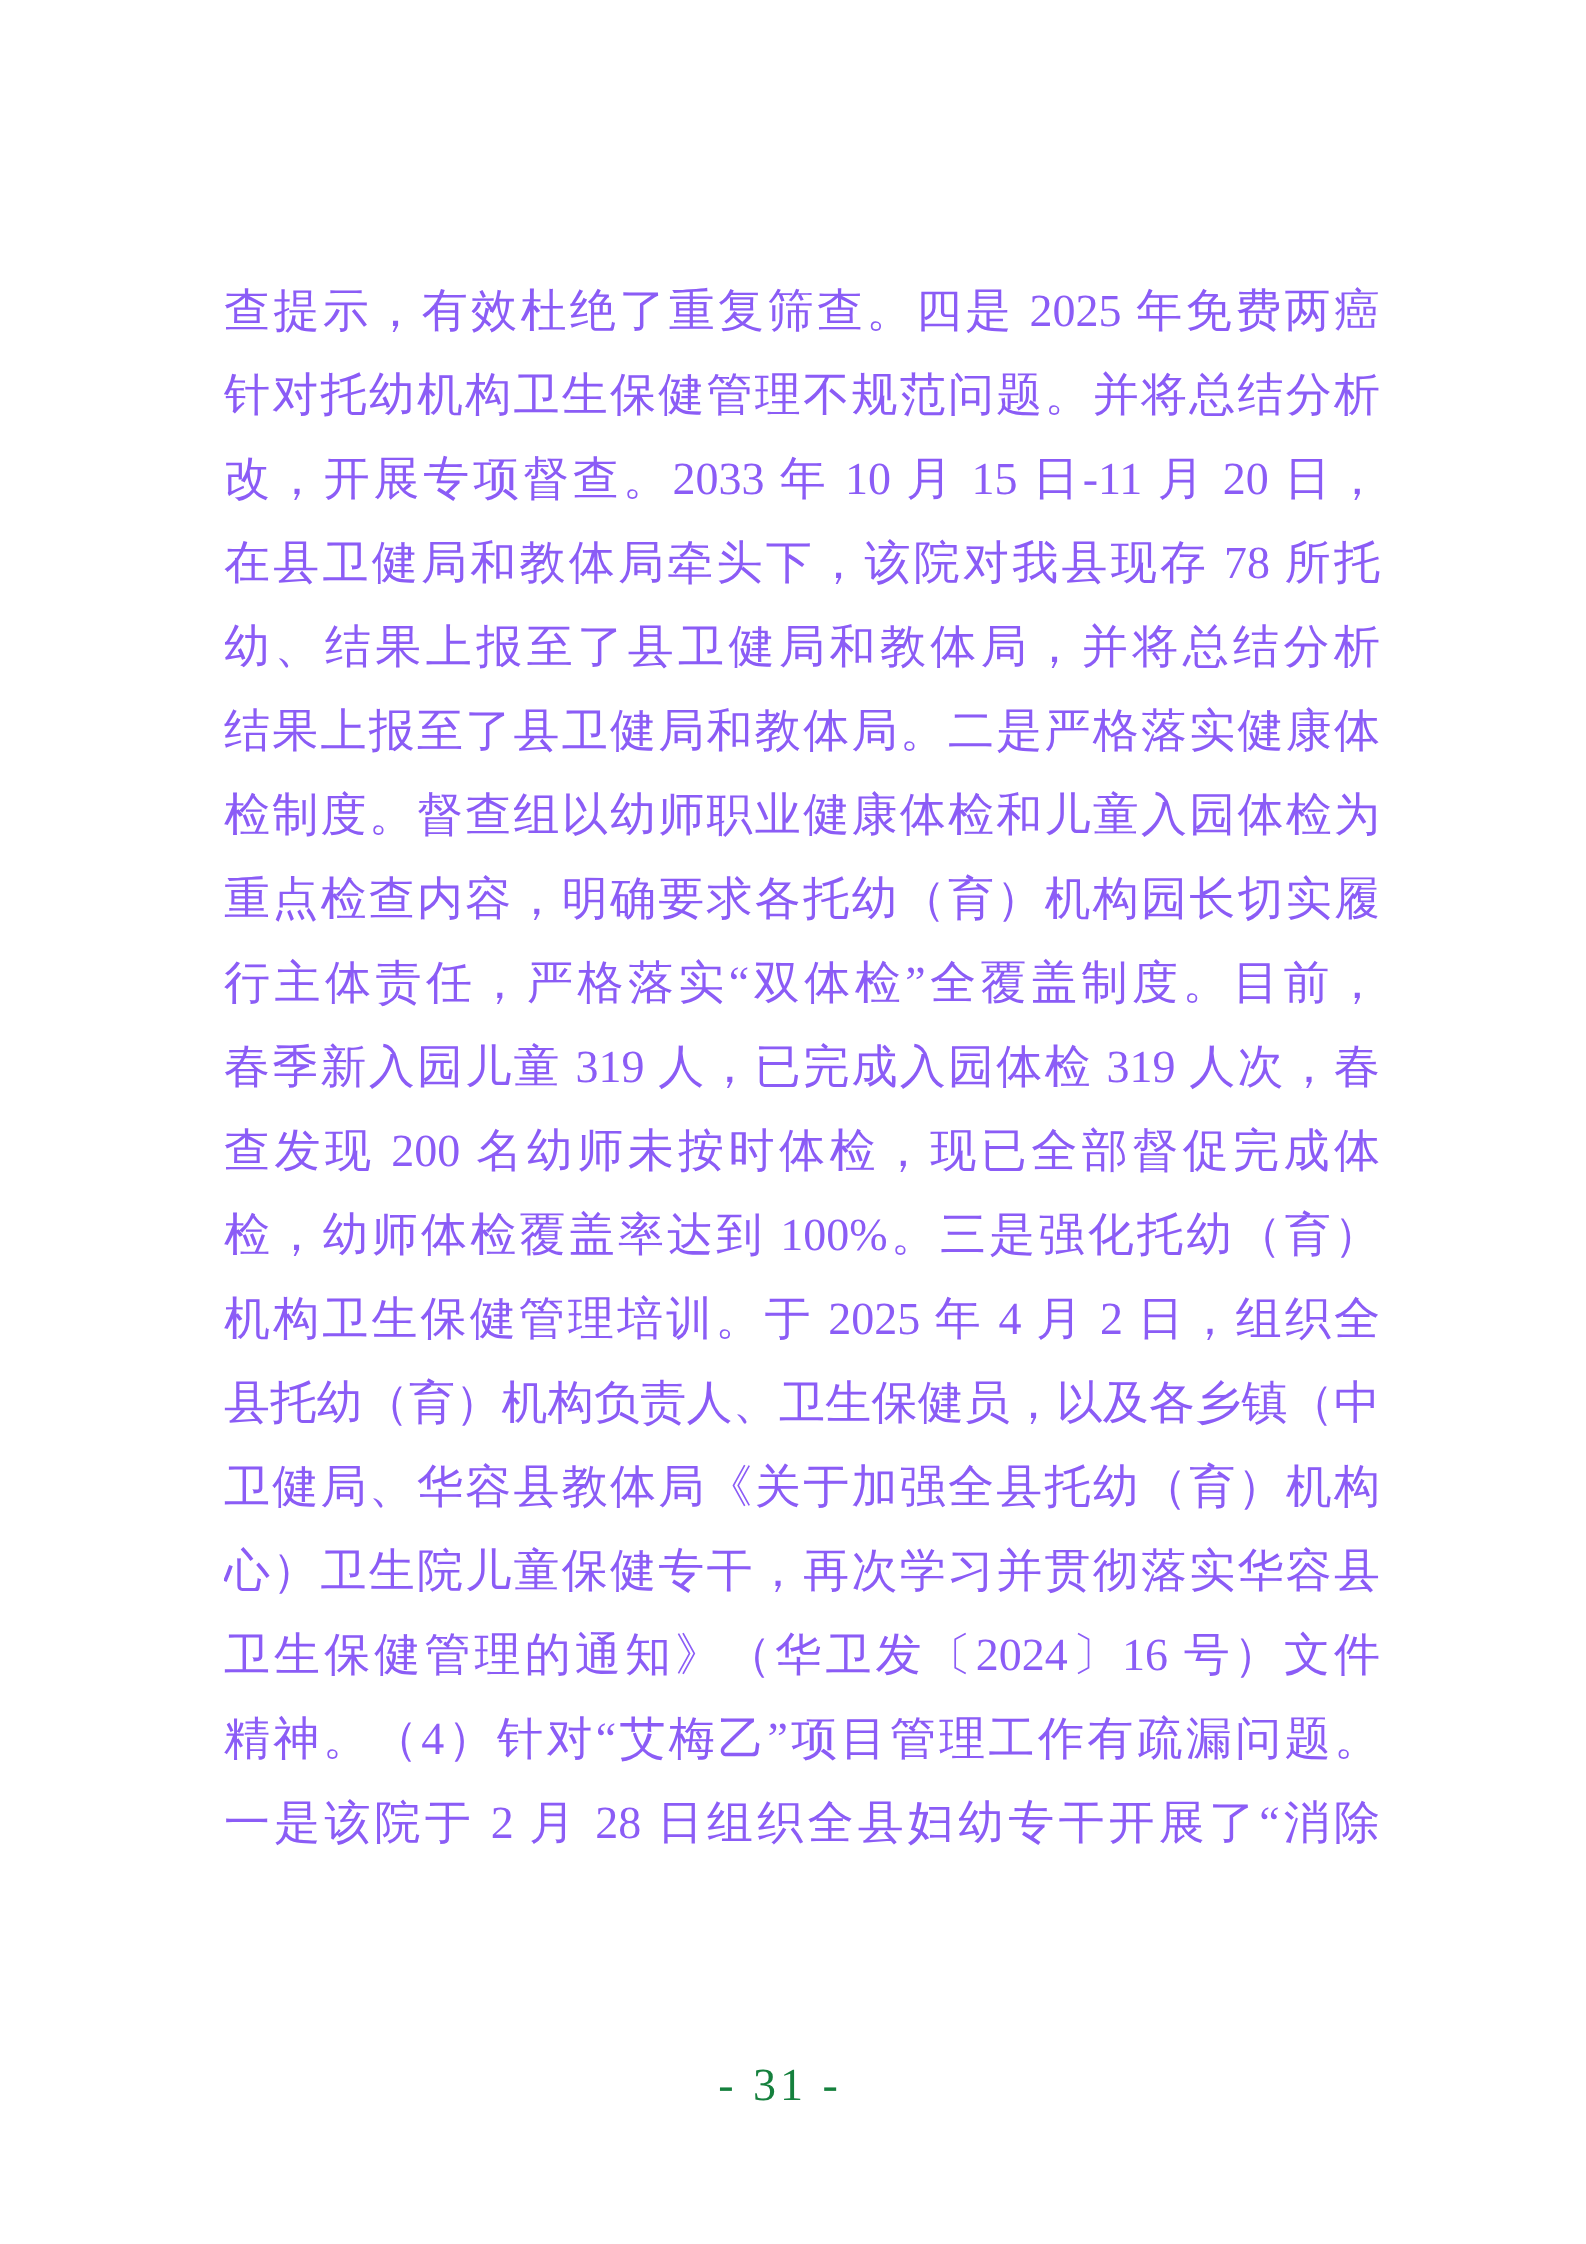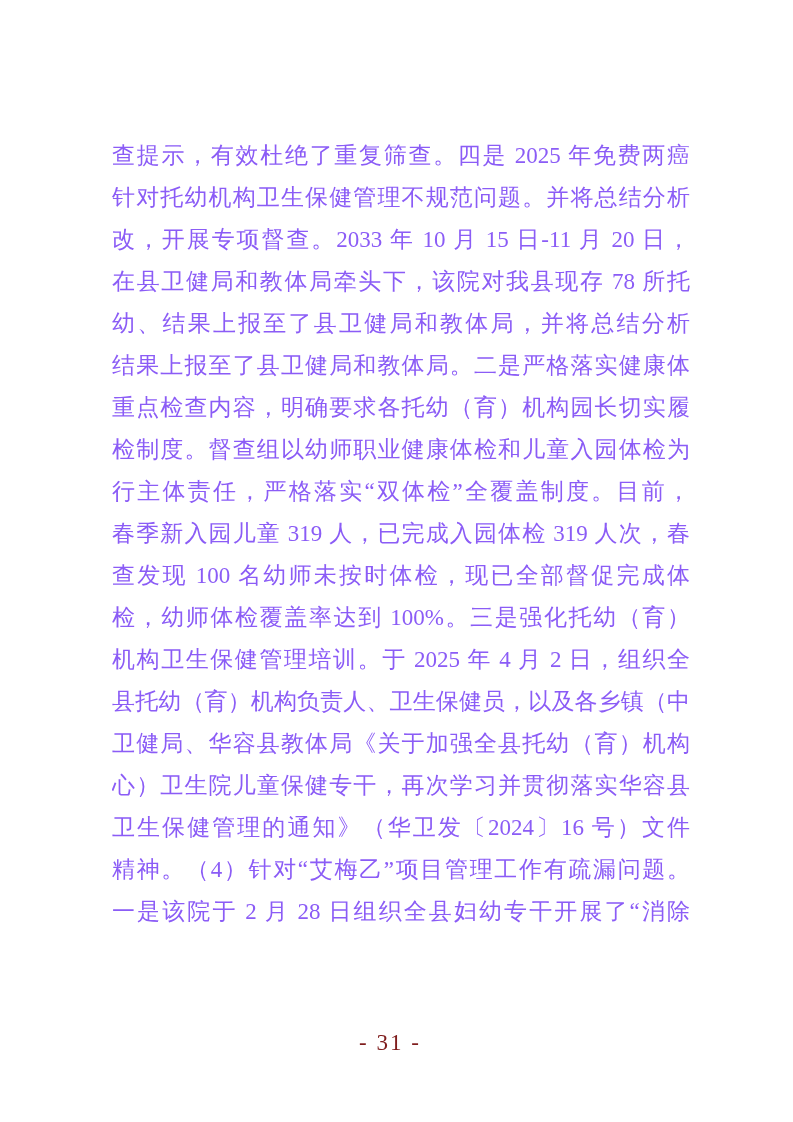--- a/index.html
+++ b/index.html
@@ -33,39 +33,39 @@
     overflow: hidden;
   }
   .page-number {
     position: absolute;
     left: 0;
     top: 1030px;
     width: 780px;
     text-align: center;
     font-size: 23px;
     letter-spacing: 2px;
-    color: #7f1d1d;
+    color: #15803d;
   }
 </style>
 </head>
 <body>
 
 <div class="page">
   <div class="body-text">
     <div class="text-line">查提示，有效杜绝了重复筛查。四是 2025 年免费两癌</div>
     <div class="text-line">针对托幼机构卫生保健管理不规范问题。并将总结分析</div>
     <div class="text-line">改，开展专项督查。2033 年 10 月 15 日-11 月 20 日，</div>
     <div class="text-line">在县卫健局和教体局牵头下，该院对我县现存 78 所托</div>
     <div class="text-line">幼、结果上报至了县卫健局和教体局，并将总结分析</div>
     <div class="text-line">结果上报至了县卫健局和教体局。二是严格落实健康体</div>
+    <div class="text-line">检制度。督查组以幼师职业健康体检和儿童入园体检为</div>
     <div class="text-line">重点检查内容，明确要求各托幼（育）机构园长切实履</div>
-    <div class="text-line">检制度。督查组以幼师职业健康体检和儿童入园体检为</div>
     <div class="text-line">行主体责任，严格落实“双体检”全覆盖制度。目前，</div>
     <div class="text-line">春季新入园儿童 319 人，已完成入园体检 319 人次，春</div>
-    <div class="text-line">查发现 100 名幼师未按时体检，现已全部督促完成体</div>
+    <div class="text-line">查发现 200 名幼师未按时体检，现已全部督促完成体</div>
     <div class="text-line">检，幼师体检覆盖率达到 100%。三是强化托幼（育）</div>
     <div class="text-line">机构卫生保健管理培训。于 2025 年 4 月 2 日，组织全</div>
     <div class="text-line">县托幼（育）机构负责人、卫生保健员，以及各乡镇（中</div>
     <div class="text-line">卫健局、华容县教体局《关于加强全县托幼（育）机构</div>
     <div class="text-line">心）卫生院儿童保健专干，再次学习并贯彻落实华容县</div>
     <div class="text-line">卫生保健管理的通知》（华卫发〔2024〕16 号）文件</div>
     <div class="text-line">精神。（4）针对“艾梅乙”项目管理工作有疏漏问题。</div>
     <div class="text-line">一是该院于 2 月 28 日组织全县妇幼专干开展了“消除</div>
   </div>
   <div class="page-number">- 31 -</div>

